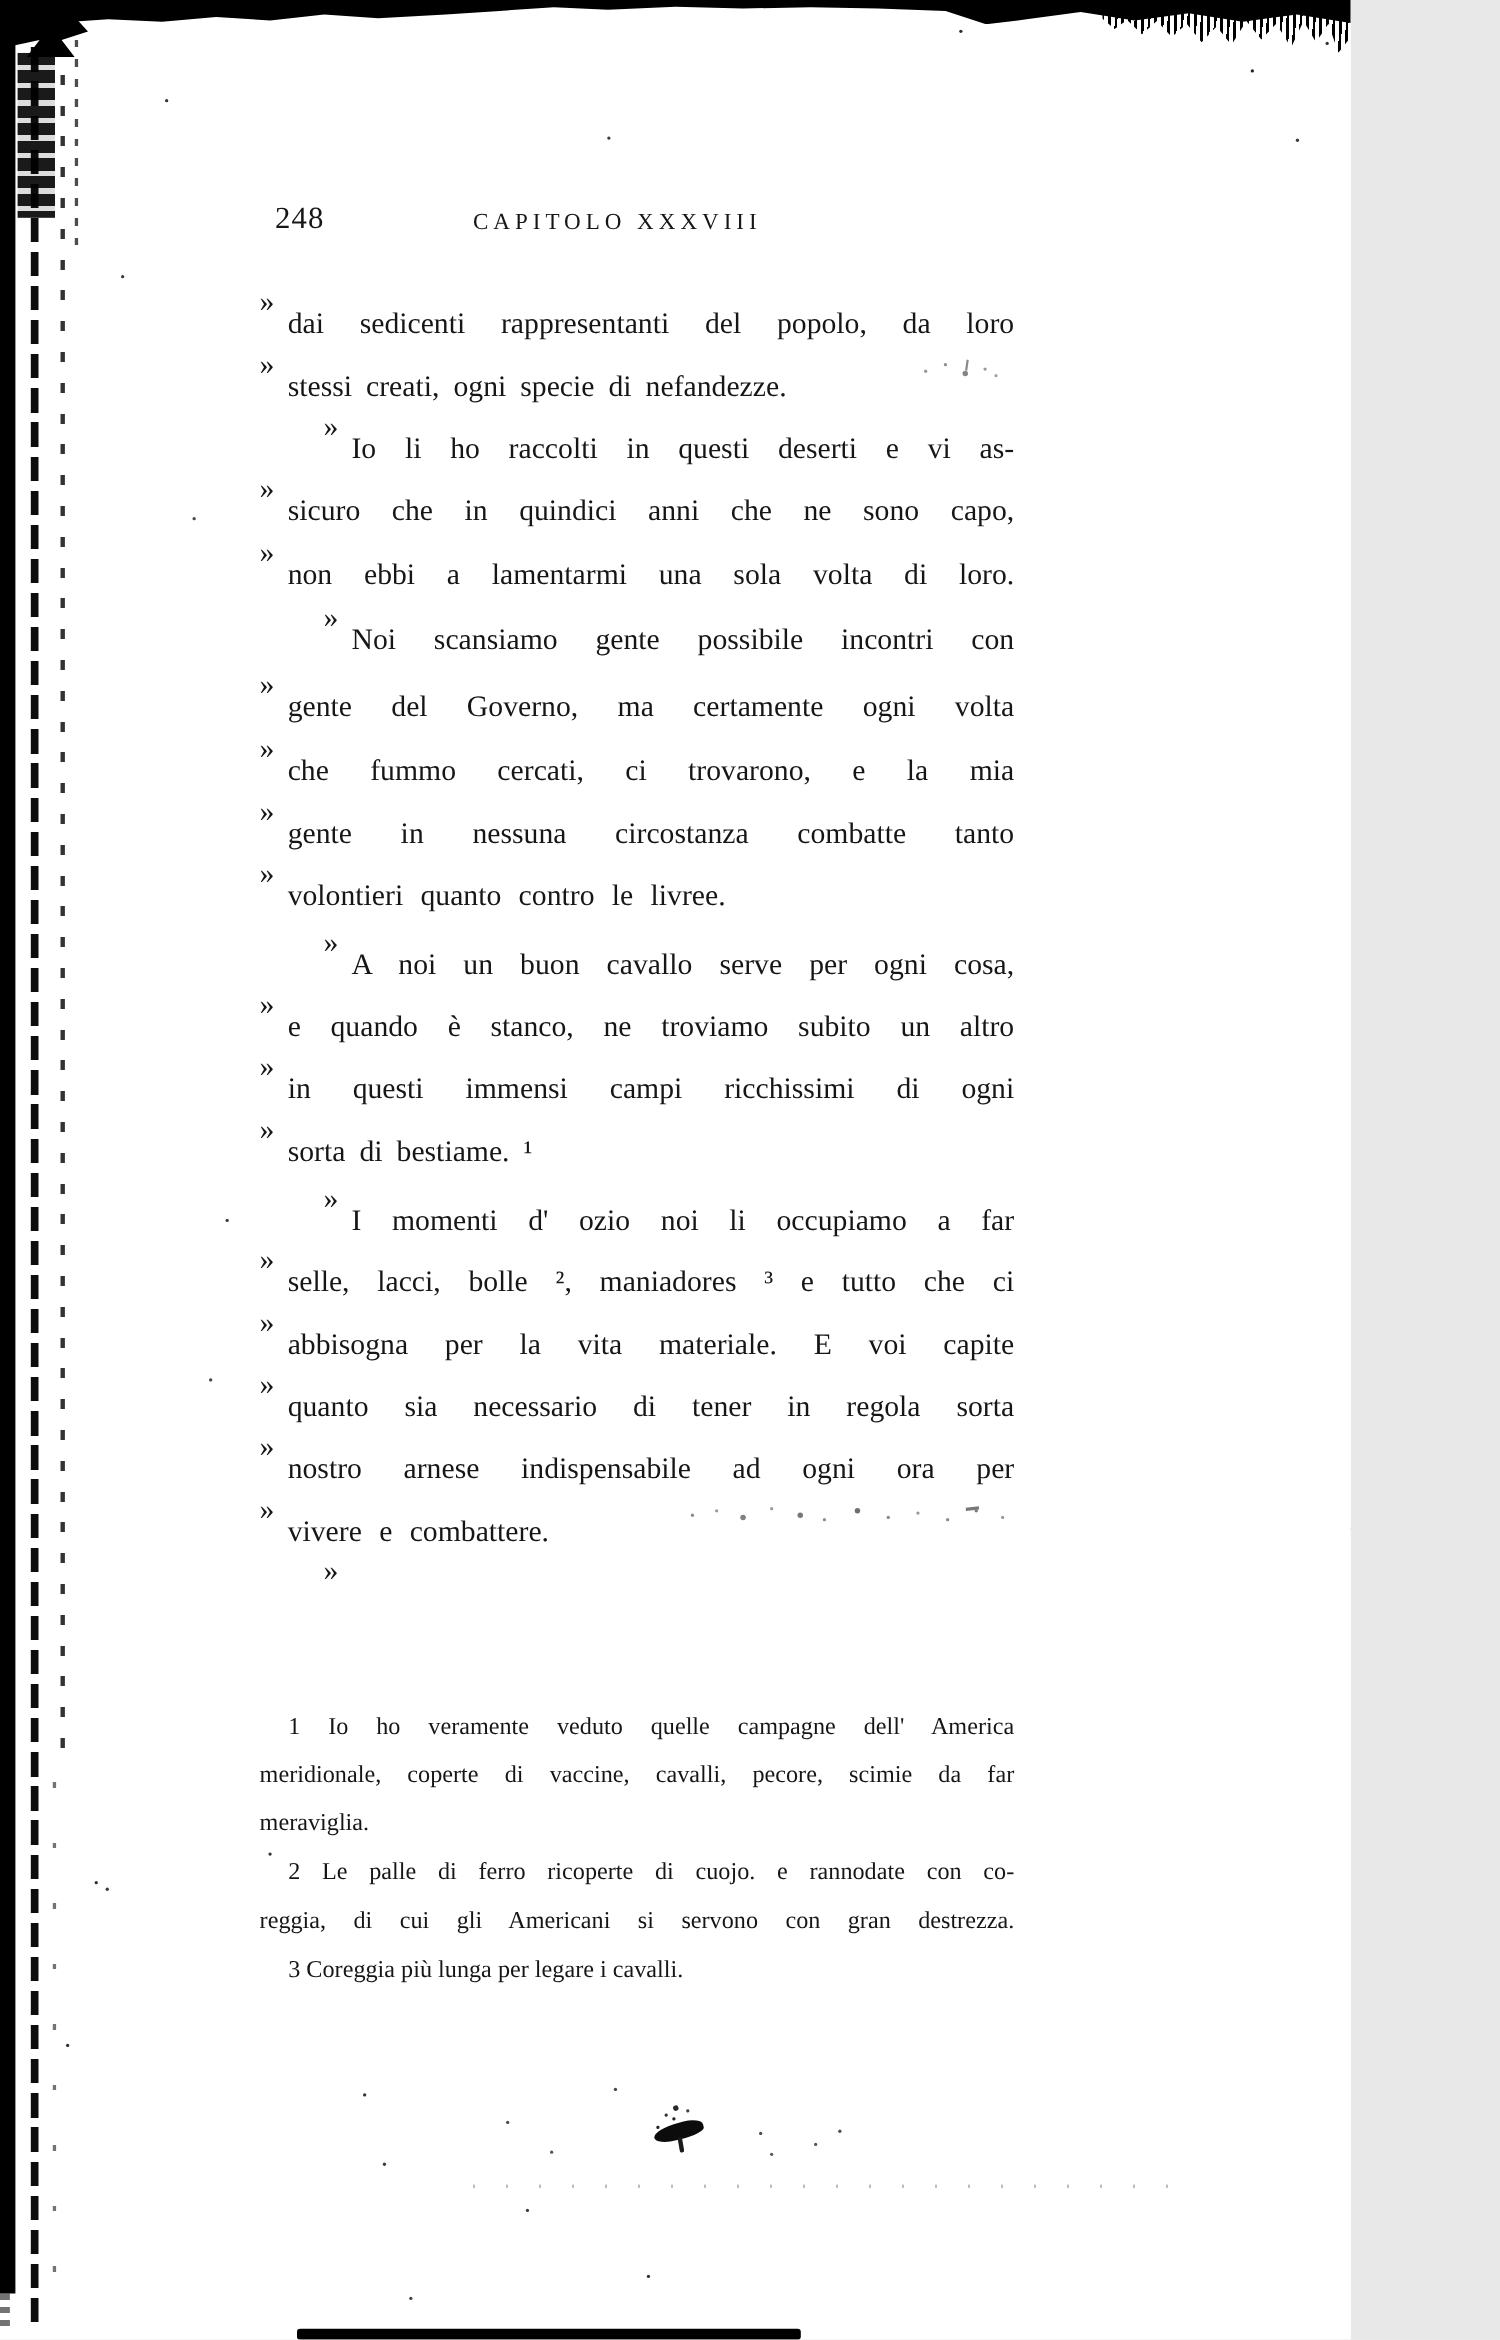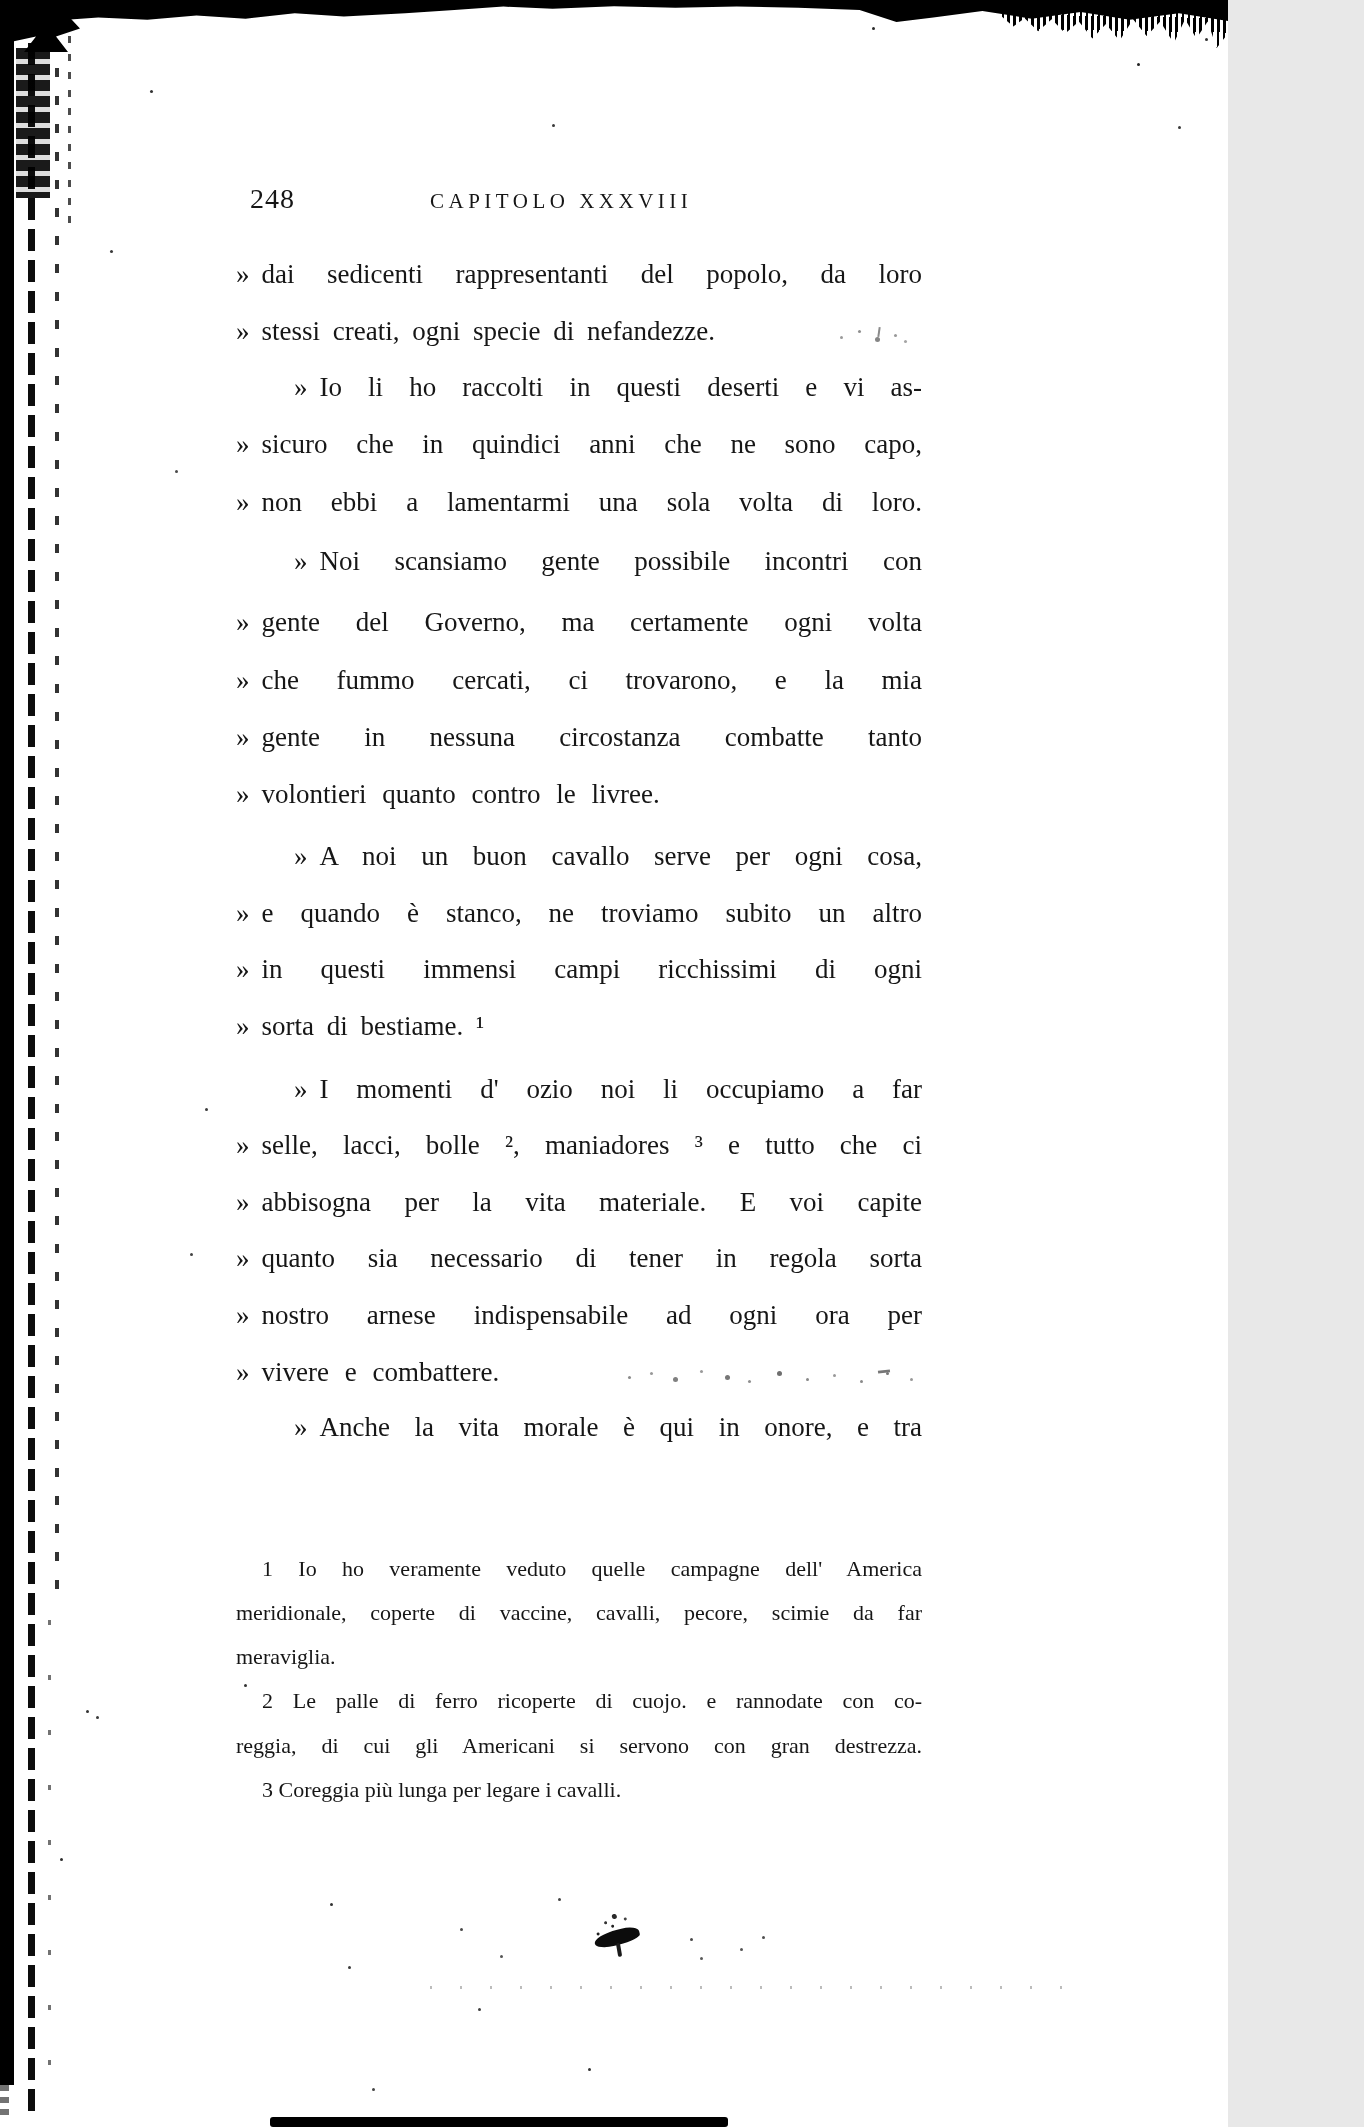--- a/index.html
+++ b/index.html
@@ -14,21 +14,21 @@
 
   
   .pagenum{position:absolute;left:250px;top:183px;font-size:28px;letter-spacing:1px;}
   .chapter{position:absolute;left:430px;top:189px;width:320px;
            font-size:21px;letter-spacing:4.5px;}
 
   
   .bl{position:absolute;left:236px;width:686px;display:flex;gap:12px;
       font-size:27px;line-height:32px;box-sizing:border-box;white-space:normal;}
   .bl .q{flex:0 0 auto;}
-  .bl .t{flex:1;text-align:justify;text-align-last:justify;}
+  .bl .t{flex:1;text-align:justify;text-align-last:justify;margin-top:20px;}
   .bl.i{padding-left:58px;}
   .bl .t.nj{text-align-last:left;}
   .bl .t.sp1{word-spacing:6px;}
   .bl .t.sp2{word-spacing:9px;}
 
   
   .fl{position:absolute;left:236px;width:686px;font-size:22px;line-height:26px;
       box-sizing:border-box;text-align:justify;text-align-last:justify;}
   .fl.i{padding-left:26px;}
   .fl.nj{text-align-last:left;}
@@ -197,21 +197,20 @@
     <div class="bl" style="top:1299px">
         <span class="q">»</span>
         <span class="t">nostro arnese indispensabile ad ogni ora per</span>
       </div>
     <div class="bl" style="top:1356px">
         <span class="q">»</span>
         <span class="t nj sp2">vivere e combattere.</span>
       </div>
     <div class="bl i" style="top:1411px">
         <span class="q">»</span>
-        <span class="t">Anche la vita morale è qui in onore, e tra</span>
       </div>
   </div>
 
   <div>
     <div class="fl i" style="top:1556px">1 Io ho veramente veduto quelle campagne dell' America</div>
     <div class="fl" style="top:1600px">meridionale, coperte di vaccine, cavalli, pecore, scimie da far</div>
     <div class="fl nj" style="top:1644px">meraviglia.</div>
     <div class="fl i" style="top:1688px">2 Le palle di ferro ricoperte di cuojo. e rannodate con co-</div>
     <div class="fl" style="top:1733px">reggia, di cui gli Americani si servono con gran destrezza.</div>
     <div class="fl i nj" style="top:1777px">3 Coreggia più lunga per legare i cavalli.</div>

